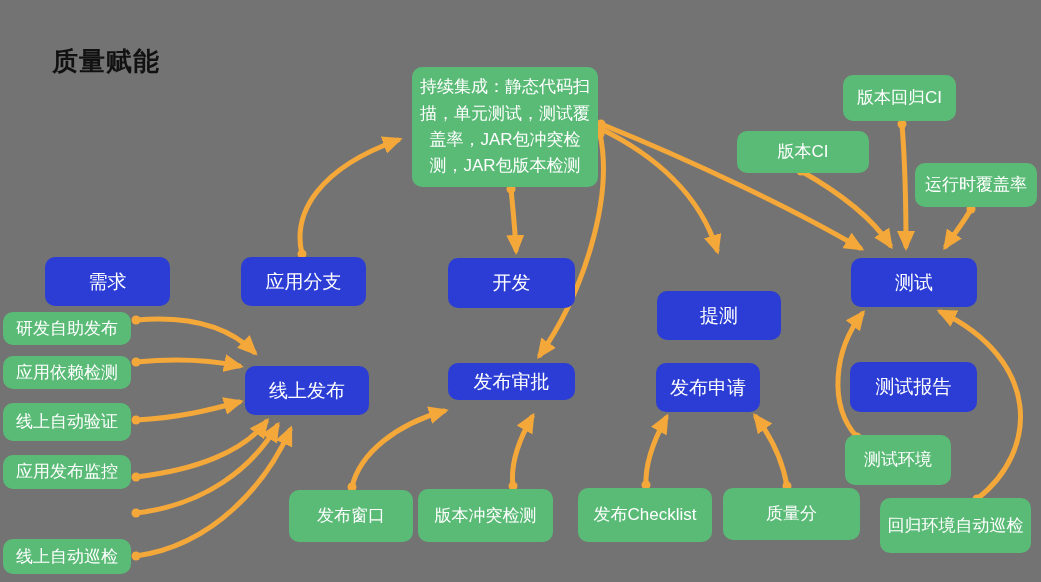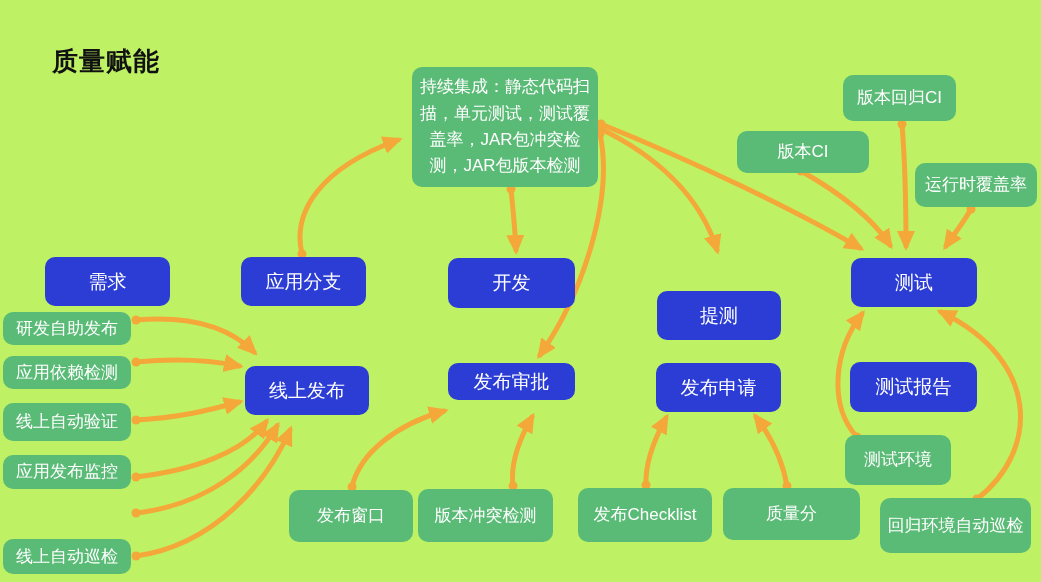--- a/index.html
+++ b/index.html
@@ -1,20 +1,20 @@
 <!DOCTYPE html>
 <html><head>
 <meta charset="utf-8">
 <style>
   html,body{margin:0;padding:0;background:#ffffff;}
   #canvas{
     position:relative;
     width:1041px;height:582px;
     overflow:hidden;
-    background:#bef264;
+    background:#737373;
     font-family:"Liberation Sans","DejaVu Sans",sans-serif;
   }
   #page-title{
     position:absolute;left:52px;top:44px;margin:0;
     font-size:26px;font-weight:bold;color:#111111;
     letter-spacing:1px;
   }
   #edge-layer{position:absolute;left:0;top:0;width:1041px;height:582px;}
   .node{
     position:absolute;
@@ -94,21 +94,21 @@
     </div>
     <div class="node stage" style="left: 851px; top: 258px; width: 126px; height: 49px;">
       <span>测试</span>
     </div>
     <div class="node stage" style="left: 245px; top: 366px; width: 124px; height: 49px;">
       <span>线上发布</span>
     </div>
     <div class="node stage" style="left: 448px; top: 363px; width: 127px; height: 37px;">
       <span>发布审批</span>
     </div>
-    <div class="node stage" style="left: 656px; top: 363px; width: 125px; height: 49px;">
+    <div class="node stage" style="left: 656px; top: 363px; width: 104px; height: 49px;">
       <span>发布申请</span>
     </div>
     <div class="node stage" style="left: 850px; top: 362px; width: 127px; height: 50px; align-items: center;">
       <span>测试报告</span>
     </div>
     <div class="node tool multiline" style="left: 412px; top: 67px; width: 186px; height: 120px;">
       <span>持续集成：静态代码扫描，单元测试，测试覆盖率，JAR包冲突检测，JAR包版本检测</span>
     </div>
     <div class="node tool" style="left: 843px; top: 75px; width: 113px; height: 46px;">
       <span>版本回归CI</span>

